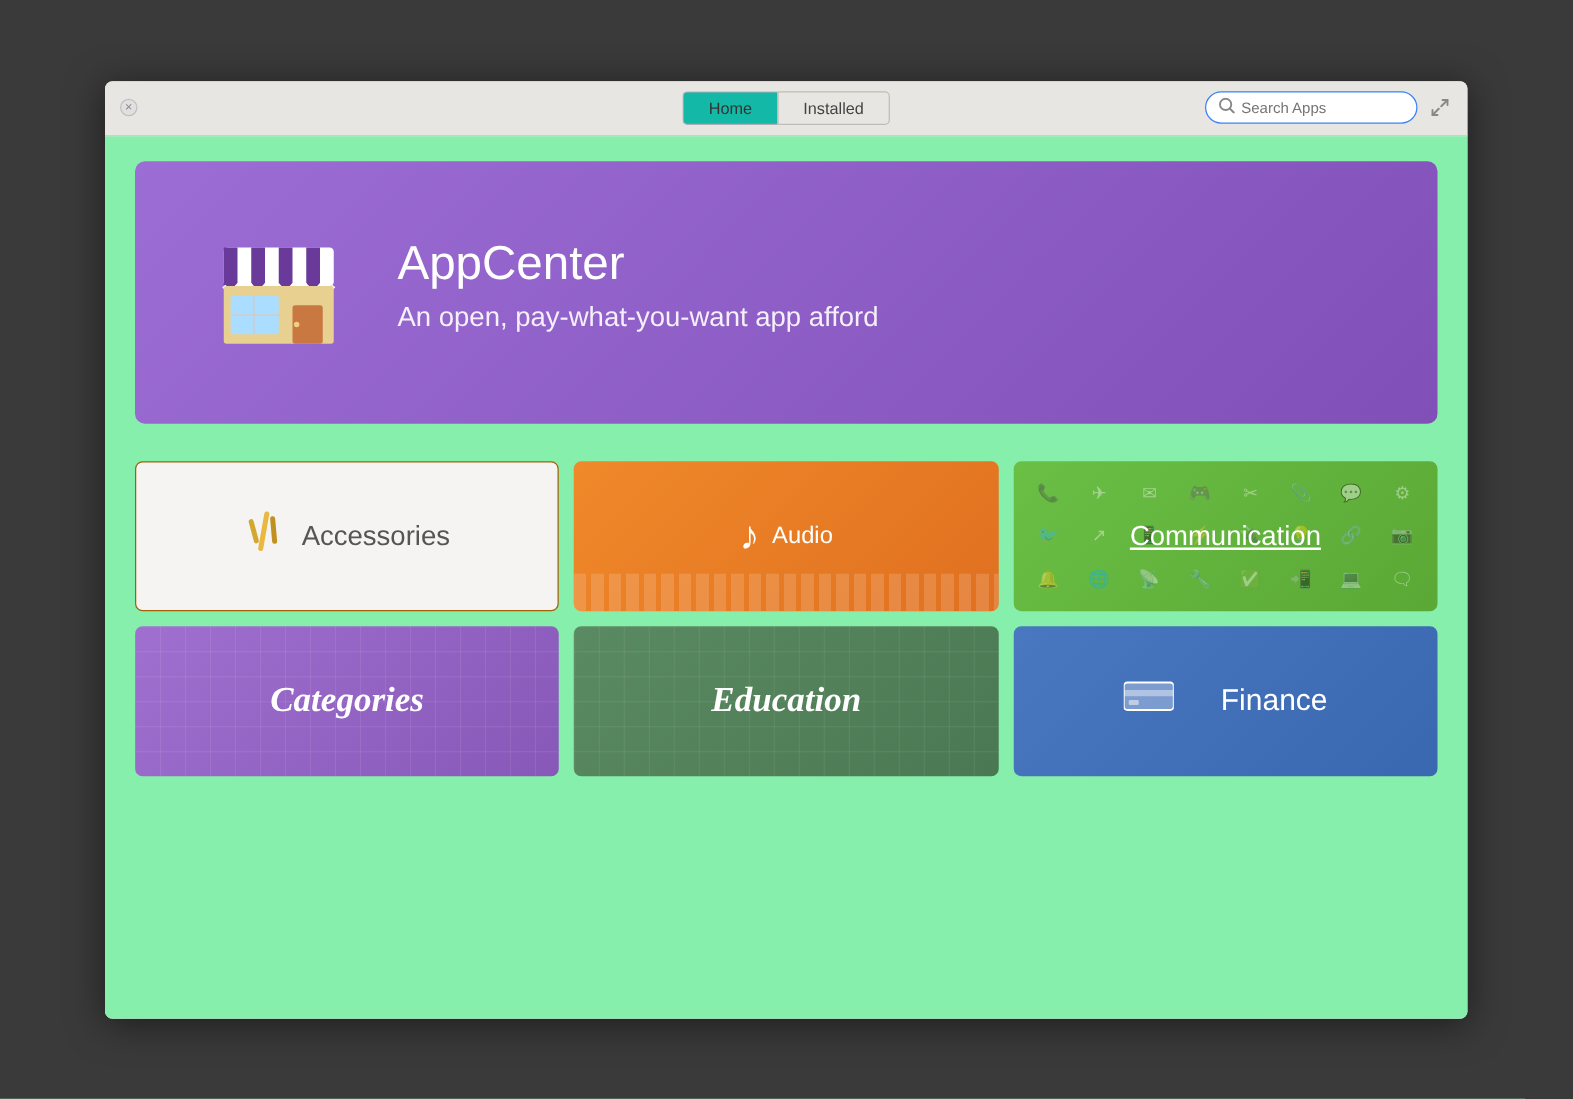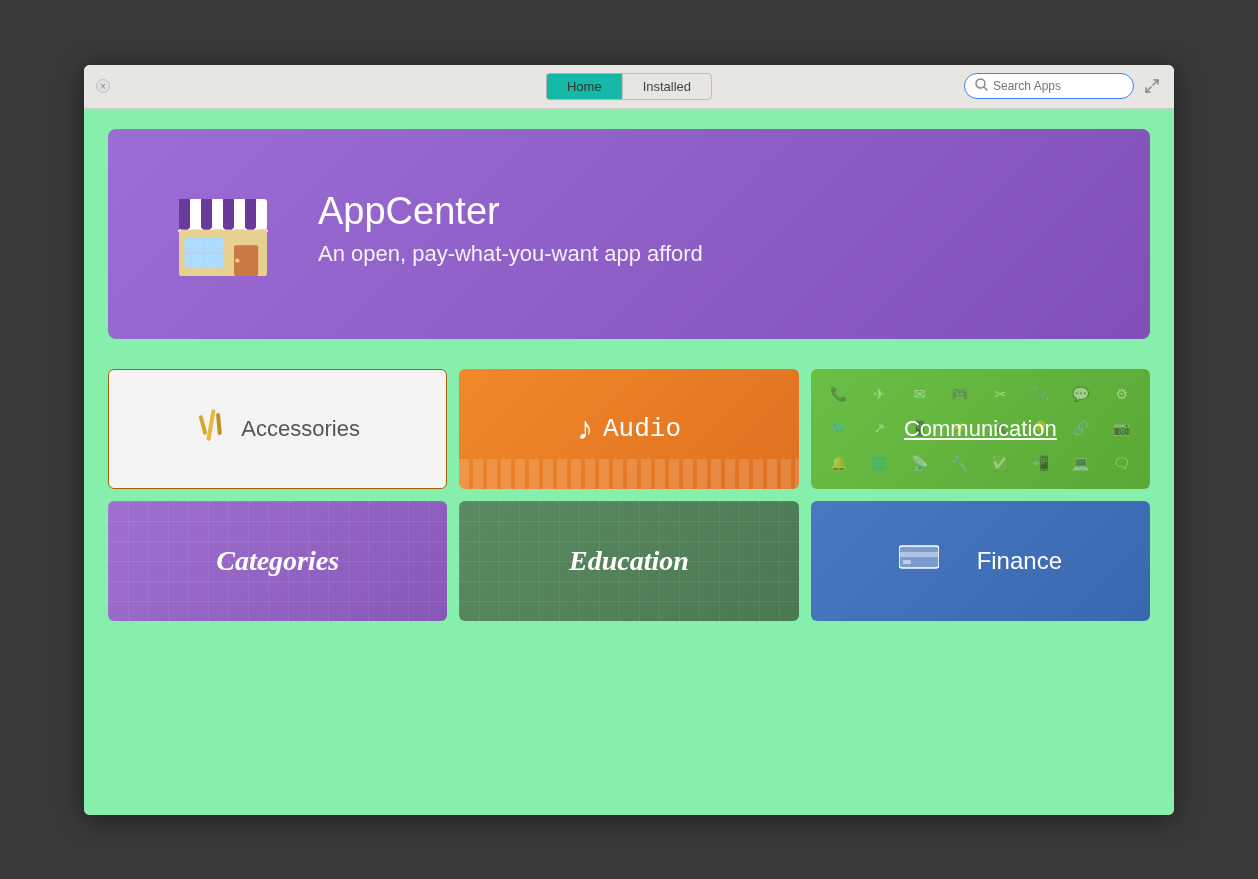--- a/index.html
+++ b/index.html
@@ -211,23 +211,22 @@
       font-weight: 400;
     }
 
     
     .cat-audio {
       background: linear-gradient(135deg, #f0892a, #e07020);
     }
 
     .cat-audio .cat-label {
       color: #fff;
-      font-size: 26px;
+      font-size: 19px;
       font-weight: 300;
-      font-family: Liberation Mono, monospace;
     }
 
     
     .cat-audio::before {
       content: '';
       position: absolute;
       bottom: 0;
       left: 0;
       right: 0;
       height: 30px;

